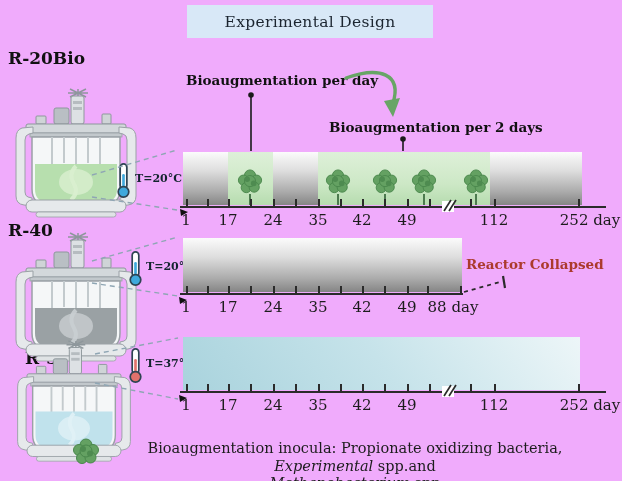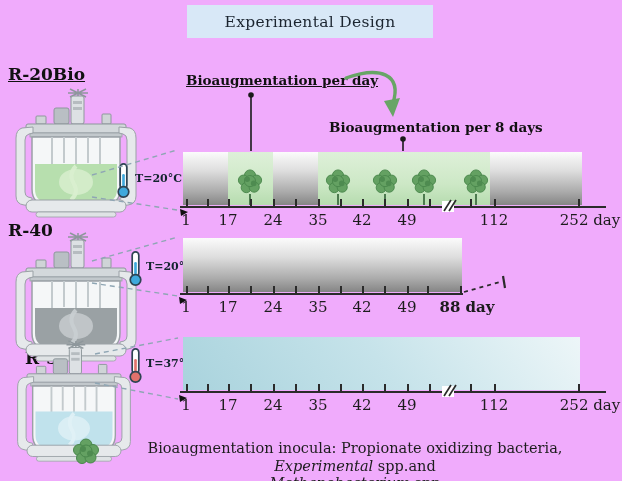--- a/index.html
+++ b/index.html
@@ -77,21 +77,21 @@
     </symbol>
   </defs>
 </svg>
 
 <div id="canvas">
 
   <div class="abs header-box">
     <span class="header-title">Experimental Design</span>
   </div>
 
-  <div class="abs rname" style="left:8px;top:64px;text-decoration:underline;">R-20Bio</div>
+  <div class="abs rname" style="left:8px;top:48px;">R-20Bio</div>
   <div class="abs rname" style="left:8px;top:220px;">R-40</div>
   <div class="abs rname" style="left:25px;top:348px;">R-37</div>
 
   <svg class="reactor" style="left:6px;top:88px;width:140px;height:132px;--liquid:#b7dfae;--swirl:#d9efcf;">
       <use href="#sym-reactor"></use>
     </svg>
   <svg class="reactor" style="left:6px;top:232px;width:140px;height:132px;--liquid:#9aa1a4;--swirl:#c9ced1;">
       <use href="#sym-reactor"></use>
     </svg>
   <svg class="reactor" style="left:8px;top:340px;width:132px;height:124px;--liquid:#c0e2ec;--swirl:#e0f1f6;">
@@ -106,22 +106,23 @@
   <svg class="thermo" style="left:127px;top:250px;width:17px;height:37px;--bulb:#3fa9dc;">
       <use href="#sym-thermo"></use>
     </svg>
   <div class="abs tlabel" style="left:146px;top:260px;">T=20°C</div>
 
   <svg class="thermo" style="left:127px;top:347px;width:17px;height:37px;--bulb:#e0716c;">
       <use href="#sym-thermo"></use>
     </svg>
   <div class="abs tlabel" style="left:146px;top:357px;">T=37°C</div>
 
-  <div class="abs ann" style="left:186px;top:72px;text-decoration:underline;">Bioaugmentation per day</div>
-  <div class="abs ann" style="left:329px;top:119px;">Bioaugmentation per 8 days</div>
+  <div class="abs ann" style="left:186px;top:72px;">Bioaugmentation per day</div>
+  <div class="abs ann" style="left:329px;top:119px;">Bioaugmentation per 2 days</div>
+  <div class="abs collapsed" style="left:466px;top:256px;">Reactor Collapsed</div>
 
   <div class="bar bar-gray" style="left:183px;top:152px;width:399px;height:53px;">
     <div class="green-zone" style="left:45px;width:45px;"></div>
     <div class="green-zone" style="left:135px;width:172px;"></div>
   </div>
 
   <svg class="floc" style="left:237px;top:169px;width:26px;height:26px;">
       <use href="#sym-floc"></use>
     </svg>
   <div class="stem abs" style="left:249px;top:194px;"></div>
@@ -183,21 +184,21 @@
     <div class="tick" style="left:204px;"></div>
     <div class="tick" style="left:227px;"></div>
     <div class="tick" style="left:247px;"></div>
     <div class="tick" style="left:280px;"></div>
     <span class="tick-label" style="left:6px;">1</span>
     <span class="tick-label" style="left:48px;">17</span>
     <span class="tick-label" style="left:93px;">24</span>
     <span class="tick-label" style="left:138px;">35</span>
     <span class="tick-label" style="left:182px;">42</span>
     <span class="tick-label" style="left:227px;">49</span>
-    <span class="tick-label" style="left:287px;font-weight:bold;">88 day</span>
+    <span class="tick-label" style="left:273px;">88 day</span>
   </div>
 
   <div class="bar bar-blue" style="left:183px;top:337px;width:397px;height:53px;"></div>
 
   <div class="axis" style="left:180px;top:391px;width:426px;">
     <div class="tick" style="left:6px;"></div>
     <div class="tick" style="left:27px;"></div>
     <div class="tick" style="left:48px;"></div>
     <div class="tick" style="left:70px;"></div>
     <div class="tick" style="left:93px;"></div>

